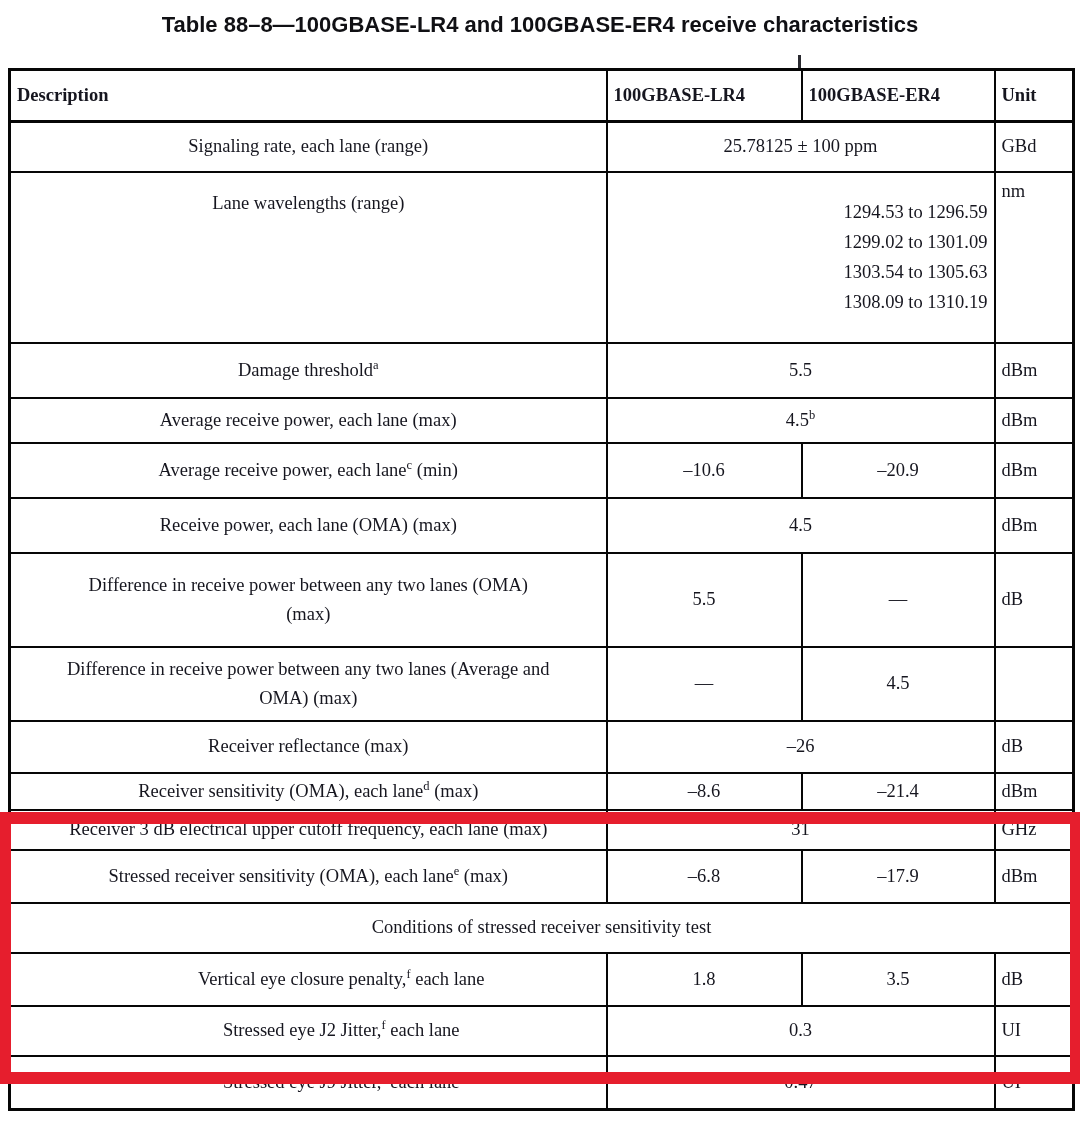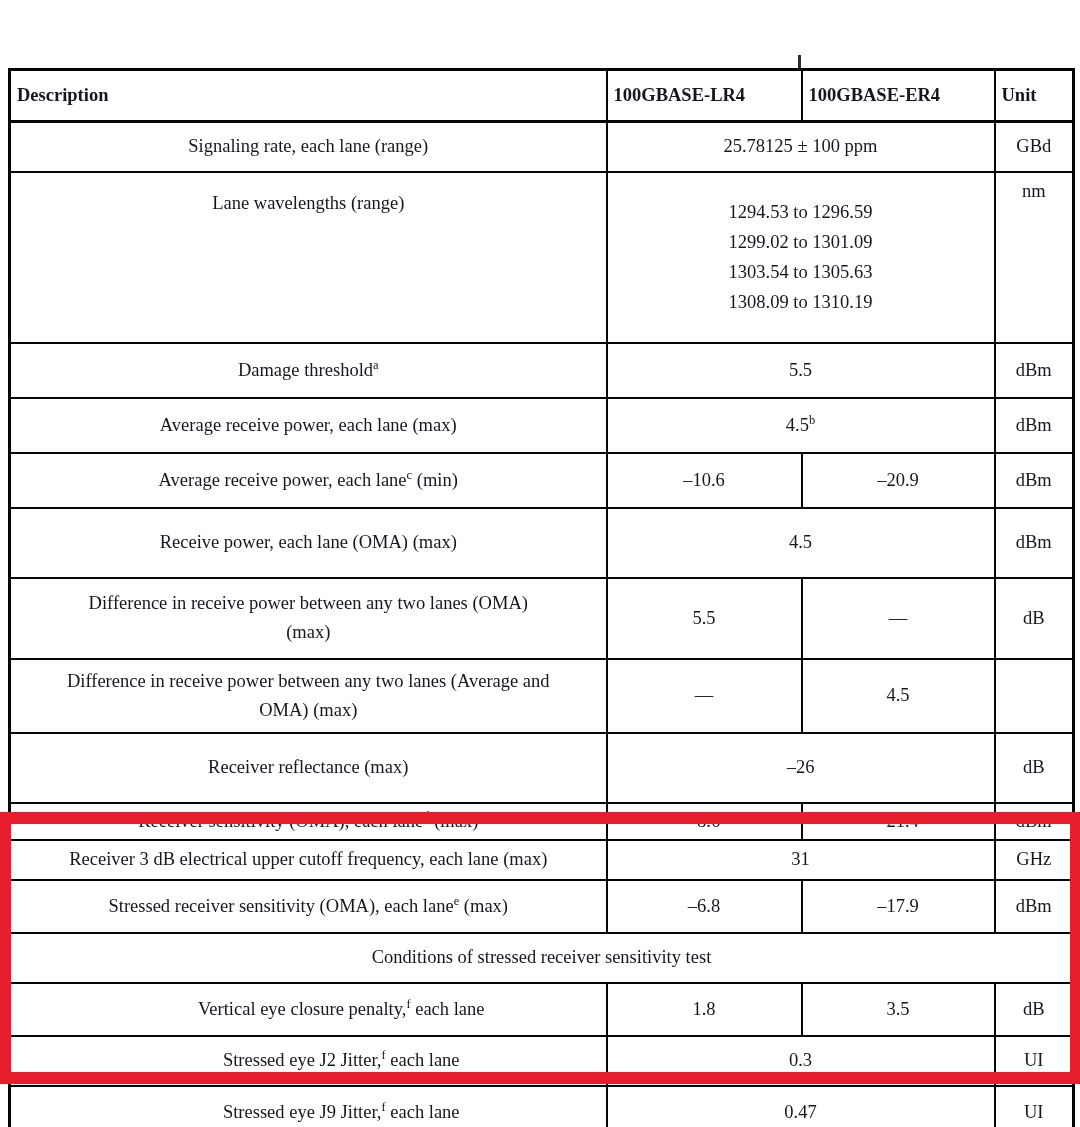--- a/index.html
+++ b/index.html
@@ -44,23 +44,23 @@
   }
   table.char-table thead th {
     border-bottom: 3px solid #060606;
     font-weight: bold;
     text-align: left;
     font-size: 18.5px;
   }
   td.desc { text-align: center; padding-left: 10px; padding-right: 10px; }
   td.desc.indent { padding-left: 72px; }
   td.val { text-align: center; margin-left: 16px; }
-  td.unit { text-align: center; }
+  td.unit { text-align: left; }
   sup { font-size: 12.5px; line-height: 0; }
-  .wl-line { line-height: 30px; text-align: center; }
+  .wl-line { line-height: 30px; text-align: right; }
   .d2 { line-height: 1.55; }
   .highlight-box {
     position: absolute;
     box-sizing: border-box;
     border: 12px solid #e61e2d;
     pointer-events: none;
     z-index: 5;
   }
   .scan-tick {
     position: absolute;
@@ -69,20 +69,21 @@
     width: 3px;
     height: 14px;
     background: #2a2a30;
   }
 </style>
 </head>
 <body>
 
 <div class="page">
 
+  <div class="doc-title">Table 88–8—100GBASE-LR4 and 100GBASE-ER4 receive characteristics</div>
 
   <div class="scan-tick"></div>
 
   <table class="char-table">
     <colgroup>
       <col style="width:597px">
         <col style="width:195px">
         <col style="width:193px">
         <col style="width:79px">
     </colgroup>
@@ -112,54 +113,54 @@
         </td>
         <td class="unit" style="vertical-align:top; padding-top:4px;margin-left:48px;">nm</td>
       </tr>
 
       <tr style="height:55px">
         <td class="desc"><span>Damage threshold</span><sup>a</sup></td>
         <td class="val" colspan="2"><span>5.5</span></td>
         <td class="unit">dBm</td>
       </tr>
 
-      <tr style="height:55px">
+      <tr style="height:45px">
         <td class="desc"><span>Average receive power, each lane (max)</span></td>
         <td class="val" colspan="2"><span>4.5</span><sup>b</sup></td>
         <td class="unit">dBm</td>
       </tr>
 
       <tr style="height:55px">
         <td class="desc"><span>Average receive power, each lane</span><sup>c</sup><span> (min)</span></td>
         <td class="val">–10.6</td>
         <td class="val">–20.9</td>
         <td class="unit">dBm</td>
       </tr>
 
-      <tr style="height:70px">
+      <tr style="height:55px">
         <td class="desc"><span>Receive power, each lane (OMA) (max)</span></td>
         <td class="val" colspan="2"><span>4.5</span></td>
         <td class="unit">dBm</td>
       </tr>
 
-      <tr style="height:81px">
+      <tr style="height:94px">
         <td class="desc"><span>Difference in receive power between any two lanes (OMA)</span><div class="d2">(max)</div></td>
         <td class="val">5.5</td>
         <td class="val">—</td>
         <td class="unit">dB</td>
       </tr>
 
       <tr style="height:74px">
         <td class="desc"><span>Difference in receive power between any two lanes (Average and</span><div class="d2">OMA) (max)</div></td>
         <td class="val">—</td>
         <td class="val">4.5</td>
         <td class="unit"></td>
       </tr>
 
-      <tr style="height:70px">
+      <tr style="height:52px">
         <td class="desc"><span>Receiver reflectance (max)</span></td>
         <td class="val" colspan="2"><span>–26</span></td>
         <td class="unit">dB</td>
       </tr>
 
       <tr style="height:37px">
         <td class="desc"><span>Receiver sensitivity (OMA), each lane</span><sup>d</sup><span> (max)</span></td>
         <td class="val">–8.6</td>
         <td class="val">–21.4</td>
         <td class="unit">dBm</td>

